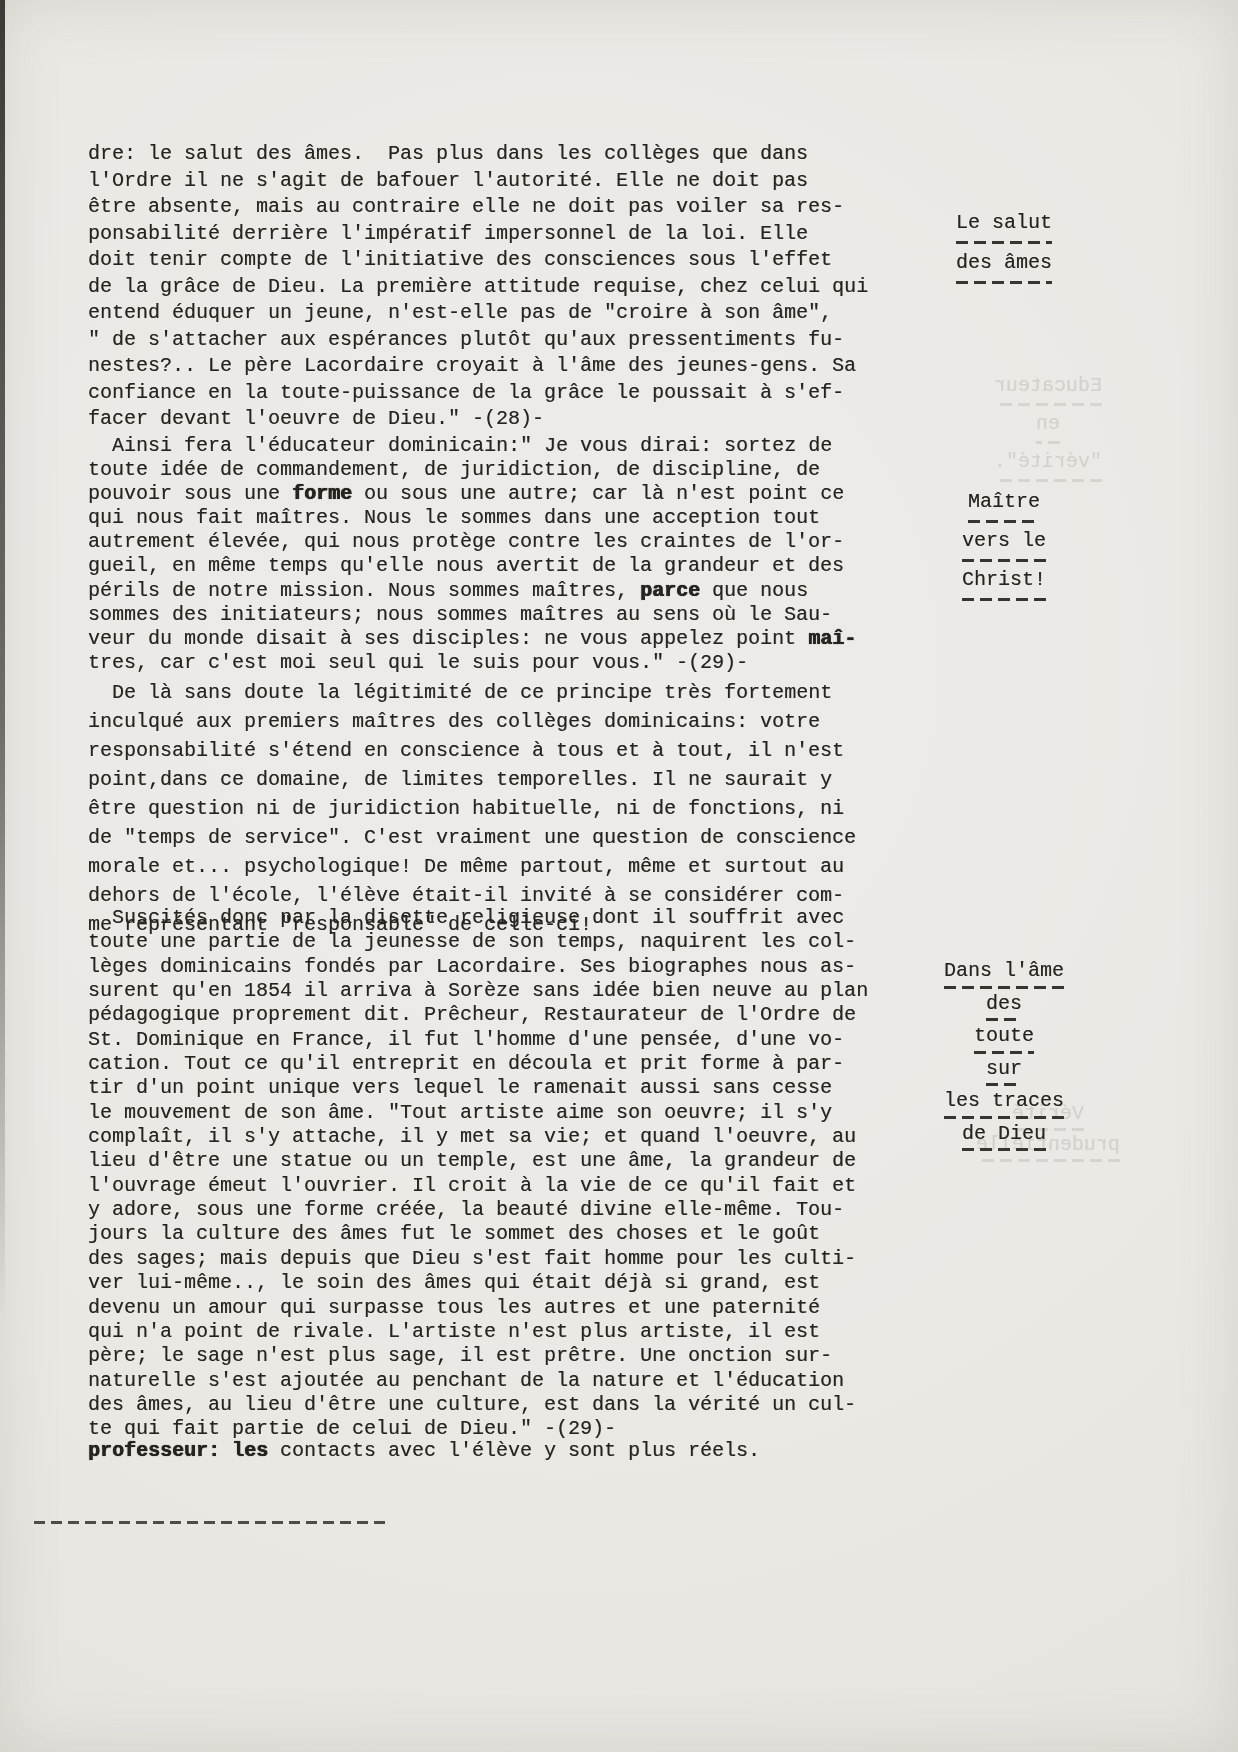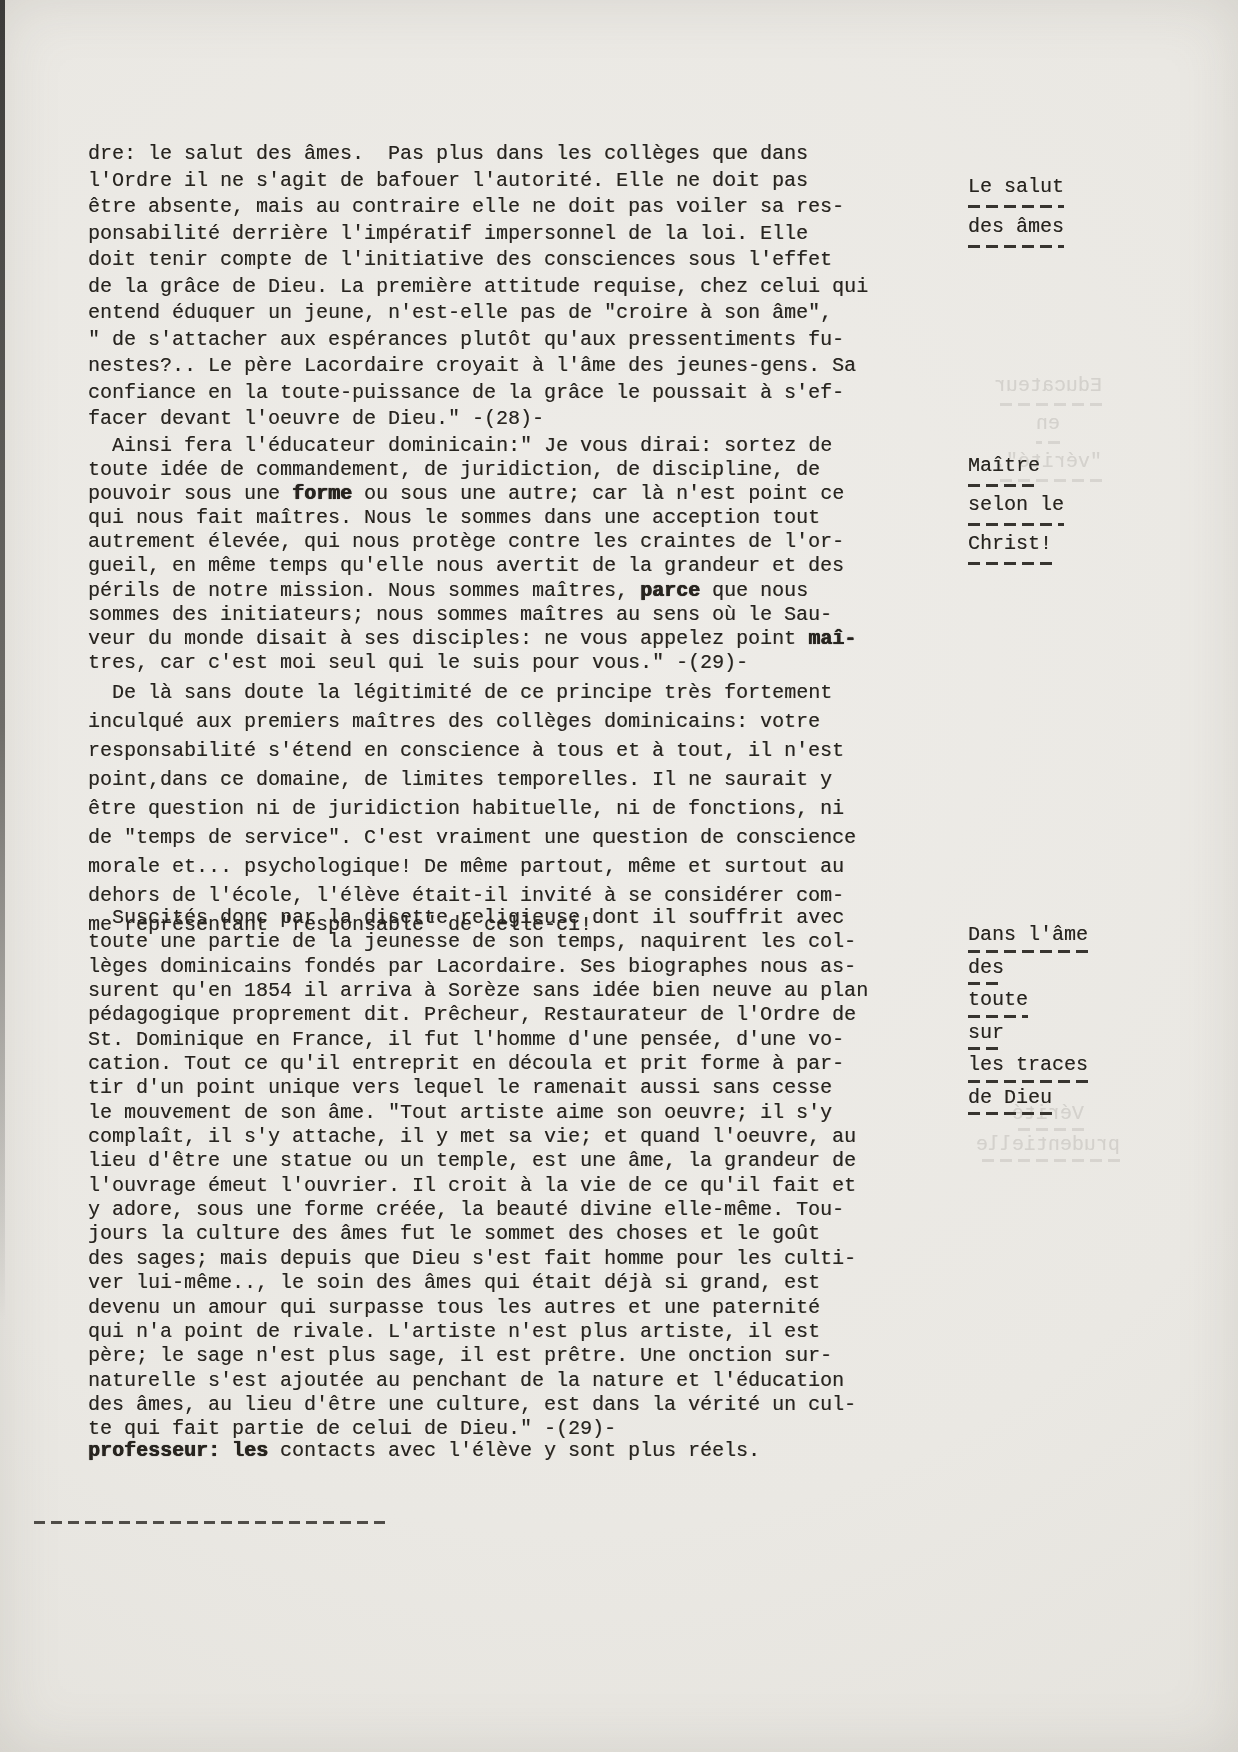--- a/index.html
+++ b/index.html
@@ -22,21 +22,21 @@
   .p2{top:434px;line-height:24.1px;}
   .p3{top:678px;line-height:29px;}
   .p4{top:906px;line-height:24.35px;}
   .p5{top:1438px;line-height:26px;}
   .footnotes{position:absolute;left:38px;top:1526px;width:900px;line-height:23.4px;white-space:pre-wrap;}
   .fn-rule{
     position:absolute;left:34px;top:1521px;width:352px;height:3px;
     background:repeating-linear-gradient(90deg,#2e2b26 0 11px,rgba(0,0,0,0) 11px 17px);
     opacity:.82;
   }
-  .margin-note{position:absolute;left:968px;width:192px;text-align:left;}
+  .margin-note{position:absolute;left:908px;width:192px;text-align:center;margin-top:36px;}
   .mn1{top:168px;line-height:37px;}
   .mn2{top:448px;line-height:36px;}
   .mn3{top:920px;line-height:29.5px;}
   .mn-underline{
     display:inline-block;
     padding-bottom:3px;
     background-image:repeating-linear-gradient(90deg,rgba(40,37,32,.92) 0 12px,rgba(0,0,0,0) 12px 18px);
     background-position:left bottom;
     background-size:100% 3px;
     background-repeat:no-repeat;
@@ -117,21 +117,21 @@
       <div class="para p5"><span class="ink-bold">professeur: les</span><span> contacts avec l'élève y sont plus réels.</span></div>
     </div>
   <div class="fn-rule"></div>
   <div class="footnotes"></div>
 <div class="margin-note mn1">
       <div><span class="mn-underline">Le salut</span></div>
       <div><span class="mn-underline">des âmes</span></div>
     </div>
     <div class="margin-note mn2">
       <div><span class="mn-underline">Maître</span></div>
-      <div><span class="mn-underline">selon le</span></div>
+      <div><span class="mn-underline">vers le</span></div>
       <div><span class="mn-underline">Christ!</span></div>
     </div>
     <div class="margin-note mn3">
       <div><span class="mn-underline">Dans l'âme</span></div>
       <div><span class="mn-underline">des</span></div>
       <div><span class="mn-underline">toute</span></div>
       <div><span class="mn-underline">sur</span></div>
       <div><span class="mn-underline">les traces</span></div>
       <div><span class="mn-underline">de Dieu</span></div>
     </div>

